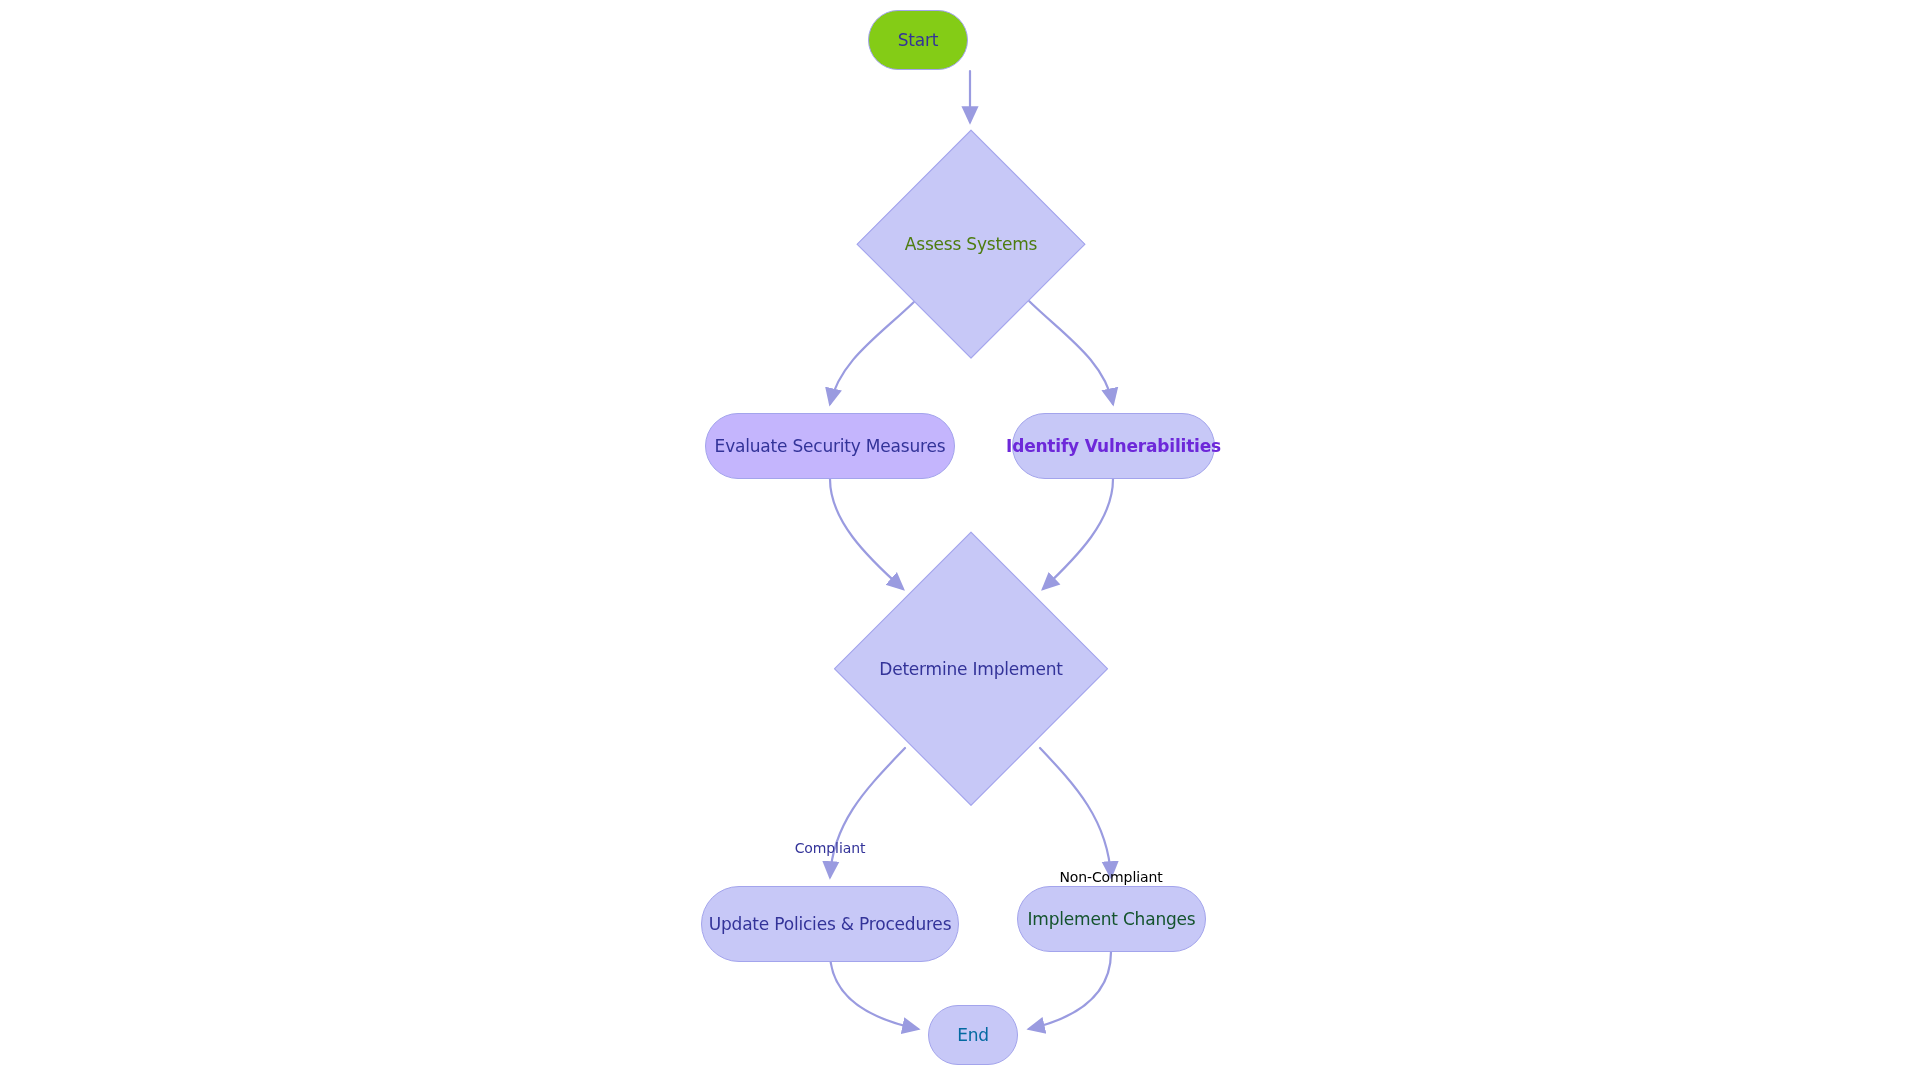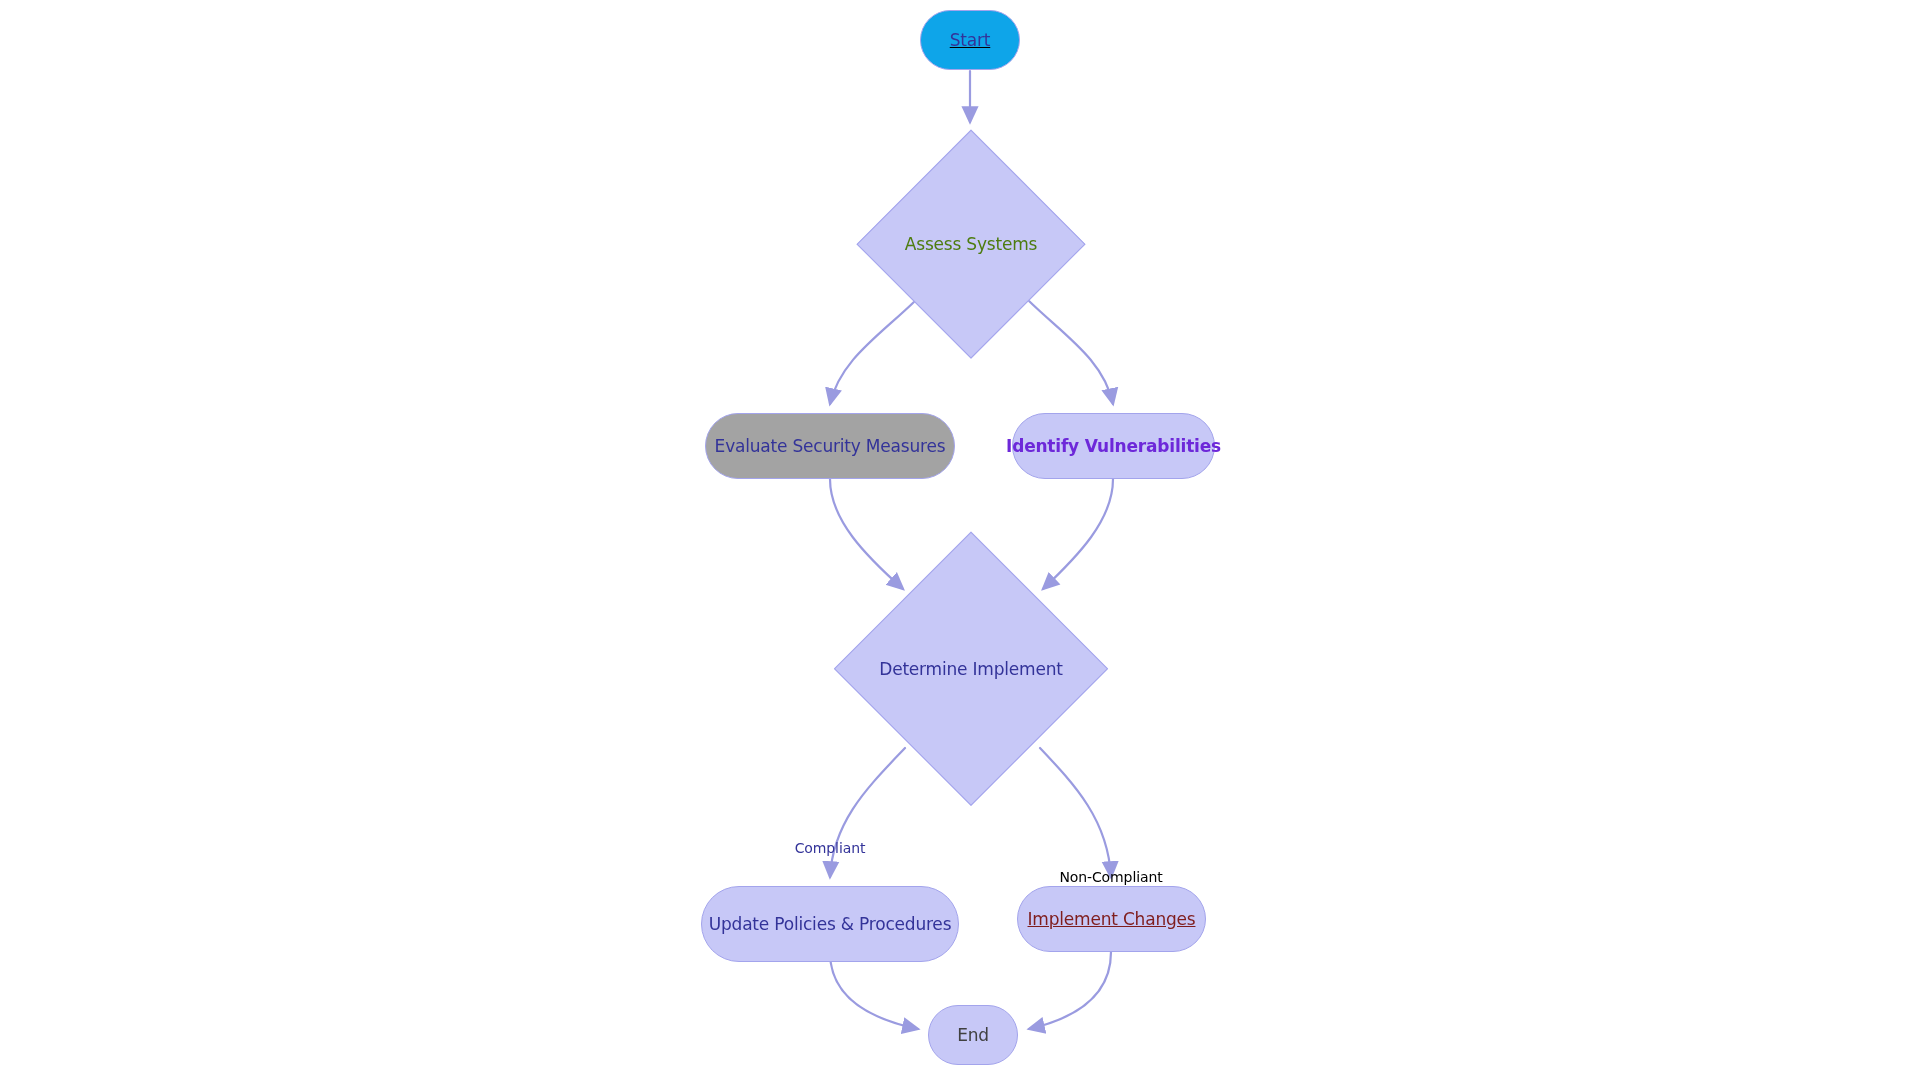--- a/index.html
+++ b/index.html
@@ -101,45 +101,45 @@
         <path d="M 830 479 C 830 520, 866 556, 903 589" fill="none" stroke="#9a9be0" stroke-width="2.2" stroke-linecap="round" marker-end="url(#arrowhead)"></path>
         <path d="M 1113 479 C 1113 520, 1078 556, 1043 589" fill="none" stroke="#9a9be0" stroke-width="2.2" stroke-linecap="round" marker-end="url(#arrowhead)"></path>
         <path d="M 905 748 C 870 785, 833 820, 830 877" fill="none" stroke="#9a9be0" stroke-width="2.2" stroke-linecap="round" marker-end="url(#arrowhead)"></path>
         <path d="M 1040 748 C 1075 785, 1108 820, 1111 877" fill="none" stroke="#9a9be0" stroke-width="2.2" stroke-linecap="round" marker-end="url(#arrowhead)"></path>
         <path d="M 830 952 C 830 1000, 875 1020, 918 1029" fill="none" stroke="#9a9be0" stroke-width="2.2" stroke-linecap="round" marker-end="url(#arrowhead)"></path>
         <path d="M 1111 952 C 1111 1000, 1068 1020, 1029 1029" fill="none" stroke="#9a9be0" stroke-width="2.2" stroke-linecap="round" marker-end="url(#arrowhead)"></path>
       </g>
   </svg>
 
   <div id="node-layer">
-      <div class="node node-stadium" style="left: 920px; top: 10px; width: 100px; height: 60px; background: #0ea5e9; border-color: rgb(163, 164, 236); text-decoration: underline;">
+      <div class="node node-stadium" style="left: 868px; top: 10px; width: 100px; height: 60px; background: #84cc16; border-color: rgb(163, 164, 236);">
         <span class="node-label" style="color: rgb(51, 51, 153);">Start</span>
       </div>
       <div class="node node-diamond" style="left: 858px; top: 131px; width: 226px; height: 226px;">
         <div class="diamond-shape" style="width: 159.806px; height: 159.806px; background: rgb(199, 200, 247); border-color: rgb(163, 164, 236);"></div>
         <span class="node-label" style="color: #4d7c0f;">Assess Systems</span>
       </div>
-      <div class="node node-stadium" style="left: 705px; top: 413px; width: 250px; height: 66px; background: #a3a3a3; border-color: rgb(163, 164, 236);">
+      <div class="node node-stadium" style="left: 705px; top: 413px; width: 250px; height: 66px; background: #c4b5fd; border-color: rgb(163, 164, 236);">
         <span class="node-label" style="color: rgb(51, 51, 153);">Evaluate Security Measures</span>
       </div>
       <div class="node node-stadium" style="left: 1012px; top: 413px; width: 203px; height: 66px; background: rgb(199, 200, 247); border-color: rgb(163, 164, 236);">
         <span class="node-label" style="color: #6d28d9; font-weight: bold;">Identify Vulnerabilities</span>
       </div>
       <div class="node node-diamond" style="left: 835px; top: 533px; width: 272px; height: 272px;">
         <div class="diamond-shape" style="width: 192.333px; height: 192.333px; background: rgb(199, 200, 247); border-color: rgb(163, 164, 236);"></div>
         <span class="node-label" style="color: rgb(51, 51, 153);">Determine Implement</span>
       </div>
       <div class="node node-stadium" style="left: 701px; top: 886px; width: 258px; height: 76px; background: rgb(199, 200, 247); border-color: rgb(163, 164, 236);">
         <span class="node-label" style="color: rgb(51, 51, 153);">Update Policies &amp; Procedures</span>
       </div>
       <div class="node node-stadium" style="left: 1017px; top: 886px; width: 189px; height: 66px; background: rgb(199, 200, 247); border-color: rgb(163, 164, 236);">
-        <span class="node-label" style="color: #7f1d1d; text-decoration: underline;">Implement Changes</span>
+        <span class="node-label" style="color: #14532d;">Implement Changes</span>
       </div>
       <div class="node node-stadium" style="left: 928px; top: 1005px; width: 90px; height: 60px; background: rgb(199, 200, 247); border-color: rgb(163, 164, 236);">
-        <span class="node-label" style="color: #404040;">End</span>
+        <span class="node-label" style="color: #0369a1;">End</span>
       </div>
     </div>
   <div id="edge-label-layer">
       <div class="edge-label" style="left: 830px; top: 848px; color: rgb(51, 51, 153);">Compliant</div>
       <div class="edge-label" style="left: 1111px; top: 848px; color: #000000; margin-top: 29px;">Non-Compliant</div>
     </div>
 
 </div>
 
 </body></html>

